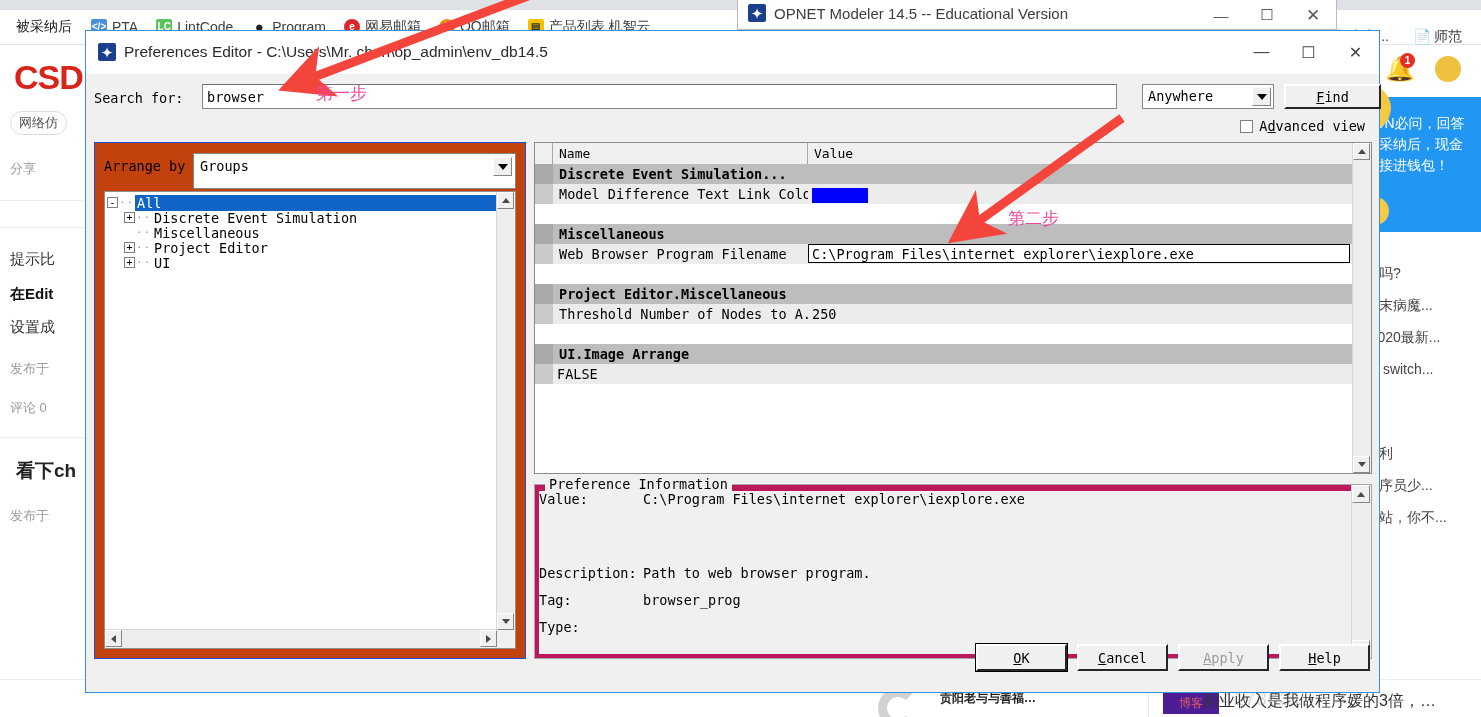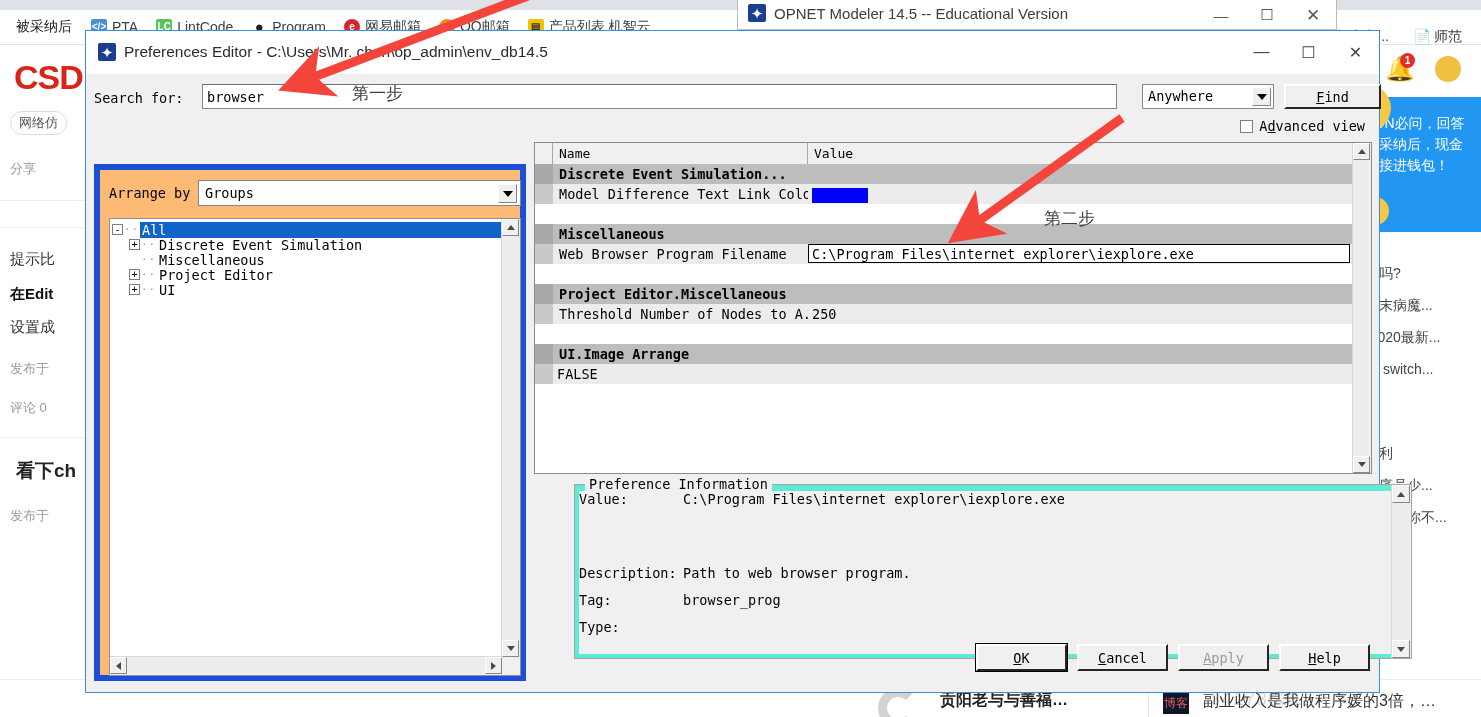--- a/index.html
+++ b/index.html
@@ -52,23 +52,23 @@
           font-size:14px;line-height:21px;padding:16px 0 0 2px;box-sizing:border-box;}
   .ad-circ{position:absolute;left:-18px;top:-12px;width:46px;height:46px;border-radius:50%;background:#f6c945;}
   .ad-pill{position:absolute;left:-24px;top:100px;width:50px;height:28px;border-radius:14px;background:#f6c945;}
   .br-list{position:absolute;right:0;top:160px;width:118px;font-size:14px;color:#444;line-height:14px;}
   .br-item{padding:9px 0 9px 2px;white-space:nowrap;overflow:hidden;}
 
   
   .bg-bottom{position:absolute;left:0;bottom:0;width:1481px;height:37px;background:#fff;border-top:1px solid #eee;}
   .bb-circle{position:absolute;left:878px;top:688px;width:40px;height:40px;border-radius:50%;
              border:9px solid #d2d2d2;border-right-color:transparent;box-sizing:border-box;}
-  .bb-title{position:absolute;left:940px;top:690px;font-size:16px;font-weight:bold;color:#222;white-space:nowrap;}
+  .bb-title{position:absolute;left:940px;top:690px;font-size:12px;font-weight:bold;color:#222;white-space:nowrap;}
   .bb-div{position:absolute;left:1148px;top:686px;width:1px;height:31px;background:#e6e6e6;}
-  .bb-tag{position:absolute;left:1163px;top:693px;background:#0f172a;color:#e05c5c;font-size:12px;padding:2px 1px;}
+  .bb-tag{position:absolute;left:1163px;top:693px;background:#4c1d95;color:#e05c5c;font-size:12px;padding:2px 16px;}
   .bb-txt{position:absolute;left:1203px;top:691px;font-size:16px;color:#333;white-space:nowrap;}
   .wm{position:absolute;left:1210px;top:688px;font-size:19px;color:#d9d9d9;letter-spacing:1px;white-space:nowrap;}
 
   
   #opnet{position:absolute;left:737px;top:0px;width:600px;height:30px;background:#ffffff;
           border:1px solid #bcbcbc;border-top:none;box-sizing:border-box;}
   .opnet-icon{position:absolute;left:10px;top:4px;width:18px;height:18px;
               background:#1b3f8f;border-radius:2px;overflow:hidden;}
   .opnet-icon .spark{position:absolute;left:50%;top:50%;transform:translate(-50%,-50%);
               color:#fff;font-size:15px;line-height:15px;}
@@ -113,25 +113,25 @@
        display:flex;align-items:center;justify-content:center;box-sizing:border-box;}
   .find-btn{position:absolute;left:1190px;top:0px;width:97px;height:25px;}
   .ul{text-decoration:underline;}
 
   
   .adv{position:absolute;right:14px;top:44px;display:flex;align-items:center;gap:6px;
        font-family:"DejaVu Sans Mono","Liberation Mono",monospace;font-size:13.5px;color:#000;}
   .cbx{width:13px;height:13px;background:#fff;border:1px solid #7f7f7f;box-sizing:border-box;}
 
   
-  .left-panel{position:absolute;left:8px;top:68px;width:432px;height:517px;background:#fdba74;
-              border:6px solid #1d4ed8;box-sizing:border-box;margin-top:22px;}
+  .left-panel{position:absolute;left:8px;top:68px;width:432px;height:517px;background:#c2410c;
+              border:1px solid #1d4ed8;box-sizing:border-box;}
   .arrange-row{position:absolute;left:9px;top:10px;width:412px;height:26px;}
   .arrange-lbl{position:absolute;left:0;top:5px;}
-  .arrange-combo{position:absolute;left:89px;top:0;width:323px;height:26px;background:#fff;
+  .arrange-combo{position:absolute;left:89px;top:0;width:323px;height:36px;background:#fff;
                  border:1px solid #868686;box-sizing:border-box;}
   .tree-box{position:absolute;left:9px;top:48px;width:412px;height:458px;background:#fff;
             border:1px solid #909090;box-sizing:border-box;overflow:hidden;}
   .tree-inner{position:absolute;left:0;top:0;right:18px;bottom:18px;background:#fff;padding:3px 0 0 2px;}
   .tnode{display:flex;align-items:center;height:15px;font-family:"DejaVu Sans Mono","Liberation Mono",monospace;
          font-size:13.5px;color:#000;white-space:nowrap;}
   .texp{width:11px;height:11px;border:1px solid #7e7e7e;background:#fff;box-sizing:border-box;
         font-size:10px;line-height:9px;text-align:center;color:#000;margin-right:1px;flex:0 0 11px;font-family:"DejaVu Sans Mono",monospace;}
   .tdots{width:16px;color:#9a9a9a;font-size:11px;letter-spacing:1px;overflow:hidden;flex:0 0 16px;}
   .tlabel{padding-left:2px;text-align:center;}
@@ -174,40 +174,40 @@
   .odd .lr-val{background:#ececec;}
   .blank .lr-gutter{background:#ffffff;}
   .blank .lr-name{background:#ffffff;}
   .blank .lr-val{background:#ffffff;}
   .swatch{display:inline-block;width:56px;height:15px;background:#0000ff;vertical-align:middle;margin-top:1px;}
   .editcell{position:absolute;left:0;top:0;right:2px;height:19px;background:#fff;border:1px solid #000;box-sizing:border-box;
             padding:1px 0 0 3px;font-family:"DejaVu Sans Mono","Liberation Mono",monospace;font-size:13.5px;color:#000;}
 
   
   .pinfo{position:absolute;left:0;top:342px;width:838px;height:175px;
-         border:1px solid #a6a6a6;box-sizing:border-box;background:#5eead4;margin-left:40px;}
+         border:1px solid #a6a6a6;box-sizing:border-box;background:#be185d;}
   .pinfo-legend{position:absolute;left:10px;top:-9px;background:#f0f0f0;padding:0 4px;
                 font-family:"DejaVu Sans Mono","Liberation Mono",monospace;font-size:13.5px;color:#000;}
   .pinfo-inner{position:absolute;left:4px;top:6px;right:4px;bottom:4px;background:#f0f0f0;overflow:hidden;}
   .pi-line{display:flex;font-family:"DejaVu Sans Mono","Liberation Mono",monospace;font-size:13.5px;color:#000;height:27px;}
   .pi-k{width:104px;flex:0 0 104px;}
   .pi-v{flex:1;white-space:nowrap;overflow:hidden;}
   .pinfo-sb{position:absolute;right:0;top:0;bottom:0;width:19px;background:#f0f0f0;border-left:1px solid #d8d8d8;}
 
   
   .foot{position:absolute;left:0;right:0;bottom:0;height:62px;}
   .foot-btn{position:absolute;top:14px;width:91px;height:27px;}
   .foot-btn.ok{left:890px;border-width:2px;box-shadow:0 0 0 1px #000;}
   .foot-btn.cancel{left:991px;}
   .foot-btn.apply{left:1092px;color:#9a9a9a;}
   .foot-btn.help{left:1193px;}
 
   
   .anno{position:absolute;left:0;top:0;width:1481px;height:717px;pointer-events:none;}
-  .step-lbl{position:absolute;color:#404040;font-size:17px;font-family:"DejaVu Sans","Liberation Sans",sans-serif;white-space:nowrap;margin-left:36px;}
+  .step-lbl{position:absolute;color:#ec4899;font-size:17px;font-family:"DejaVu Sans","Liberation Sans",sans-serif;white-space:nowrap;}
 </style>
 </head>
 <body>
 
 <div id="bg">
 
   <div class="bg-chrome-top"></div>
 
   <div class="bg-bookmarks">
     <div class="bm-row">

